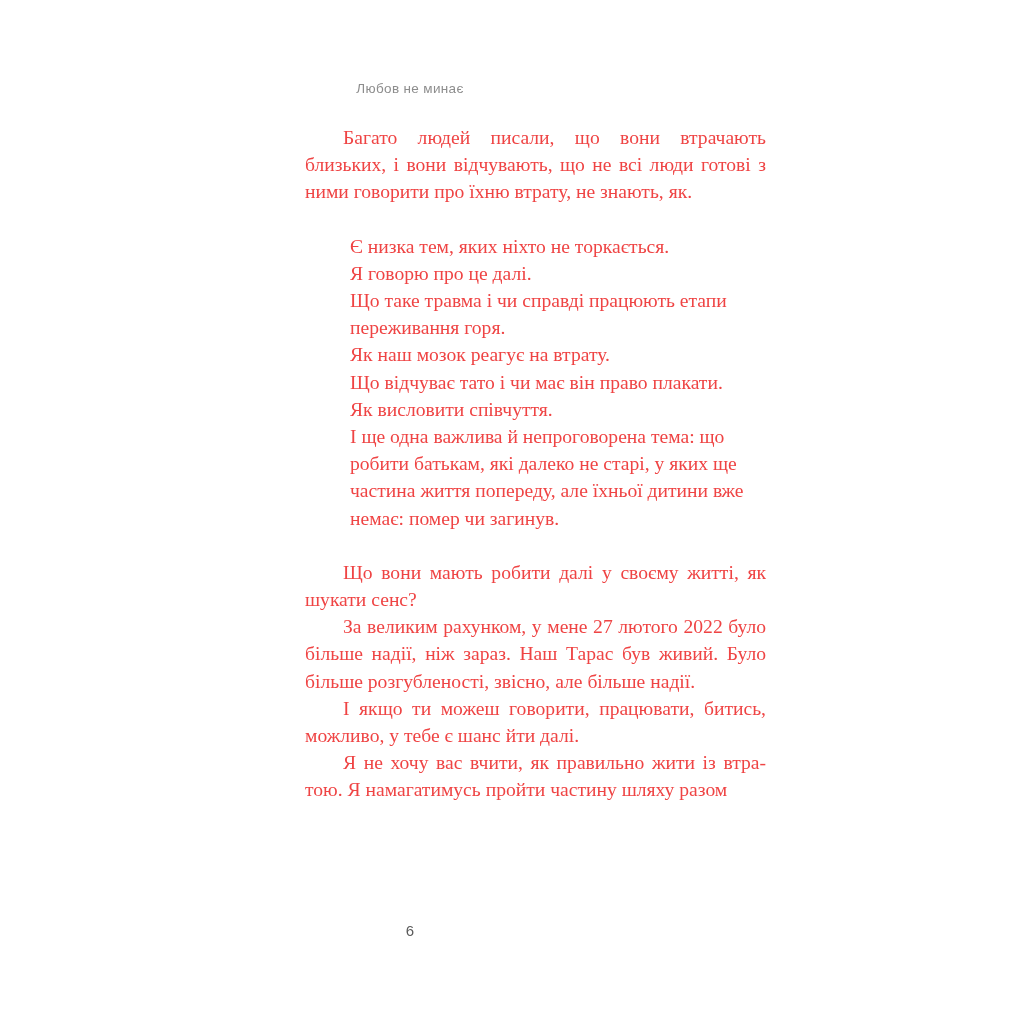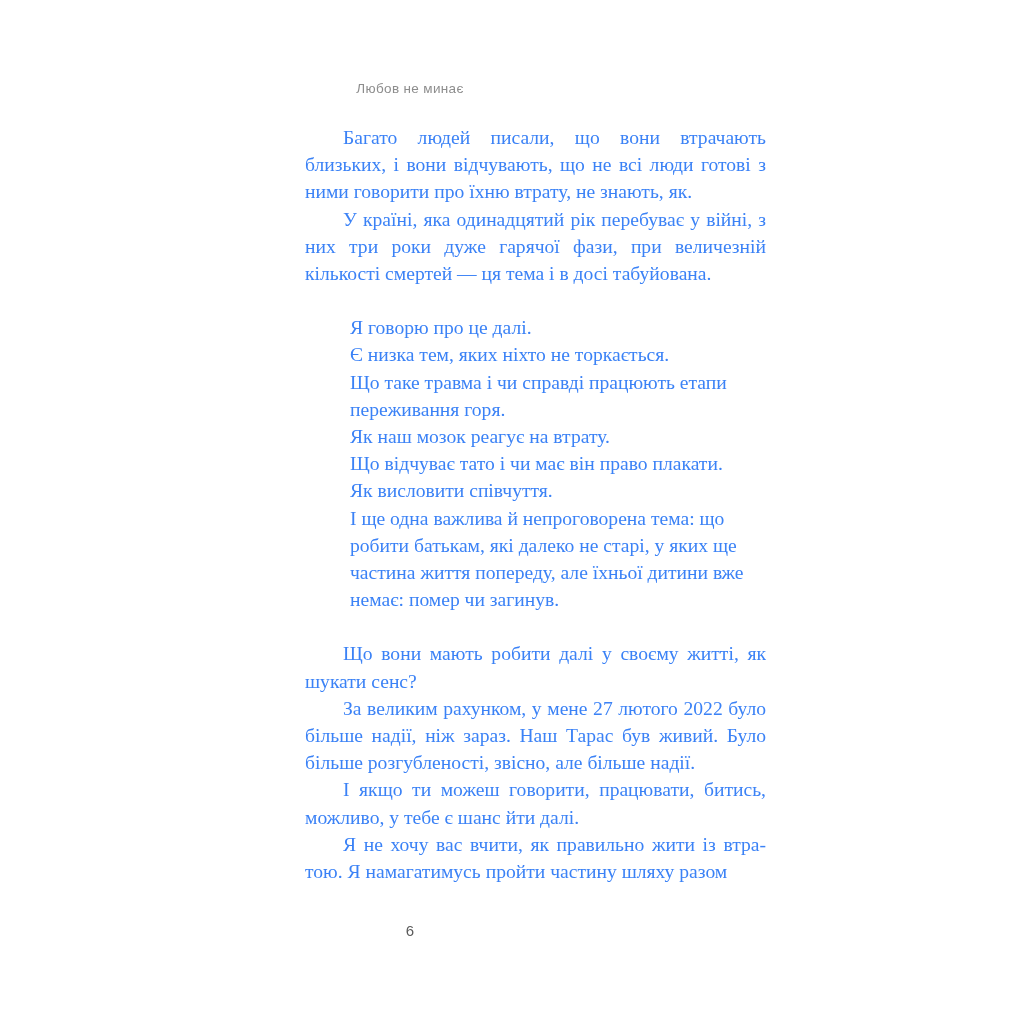--- a/index.html
+++ b/index.html
@@ -35,21 +35,21 @@
 
   
   .text-column {
     position: absolute;
     left: 305px;
     top: 124px;
     width: 461px;
     font-family: "Liberation Serif", "DejaVu Serif", serif;
     font-size: 19.6px;
     line-height: 27.2px;
-    color: #3b82f6;
+    color: #ef4444;
     text-align: justify;
     text-justify: inter-word;
     -webkit-font-smoothing: antialiased;
   }
 
   .para {
     margin: 0;
     text-indent: 38px;
     text-align: justify;
     hyphens: manual;
@@ -85,25 +85,24 @@
 <body>
 
 <div class="page">
 
   <div class="running-head">Любов не минає</div>
 
   <div class="text-column">
 
     <p class="para">Багато людей писали, що вони втрачають близьких, і вони відчувають, що не всі люди гото­ві з ними говорити про їхню втрату, не знають, як.</p>
 
-    <p class="para">У країні, яка одинадцятий рік перебуває у вій­ні, з них три роки дуже гарячої фази, при величез­ній кількості смертей — ця тема і в досі табуйована.</p>
 
     <div class="list-block">
+      <p class="list-line">Є низка тем, яких ніхто не торкається.</p>
       <p class="list-line">Я говорю про це далі.</p>
-      <p class="list-line">Є низка тем, яких ніхто не торкається.</p>
       <p class="list-line">Що таке травма і чи справді працюють етапи переживання горя.</p>
       <p class="list-line">Як наш мозок реагує на втрату.</p>
       <p class="list-line">Що відчуває тато і чи має він право плакати.</p>
       <p class="list-line">Як висловити співчуття.</p>
       <p class="list-line">І ще одна важлива й непроговорена тема: що робити батькам, які далеко не старі, у яких ще частина життя попереду, але їхньої дитини вже немає: помер чи загинув.</p>
     </div>
 
     <p class="para">Що вони мають робити далі у своєму житті, як шукати сенс?</p>
 
     <p class="para">За великим рахунком, у мене 27 лютого 2022 було більше надії, ніж зараз. Наш Тарас був живий. Було більше розгубленості, звісно, але більше надії.</p>

